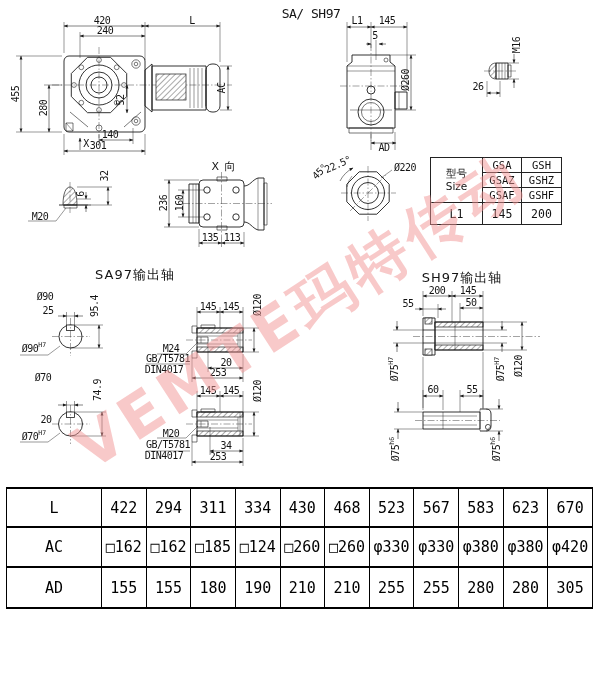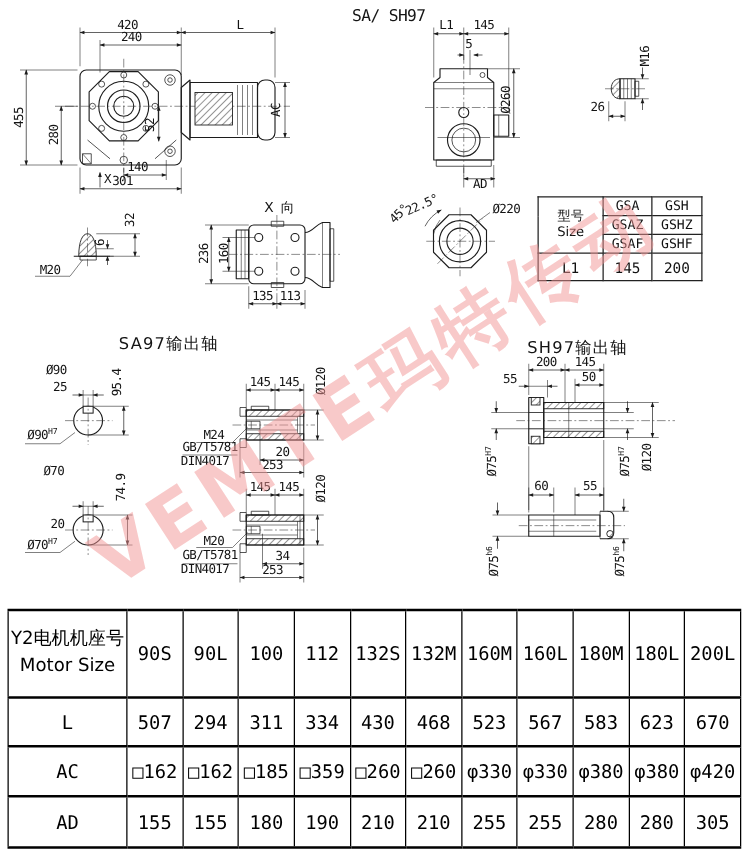--- a/index.html
+++ b/index.html
@@ -415,57 +415,40 @@
         <col>
         <col>
         <col>
         <col>
         <col>
         <col>
         <col>
         <col>
   </colgroup>
   <tbody>
-        <tr class="r0">
-    <td class="hdr">
-      <div>Y2电机机座号</div>
-      <div>Motor Size</div>
-    </td>
-    <td>90S</td>
-    <td>90L</td>
-    <td>100</td>
-    <td>112</td>
-    <td>132S</td>
-    <td>132M</td>
-    <td>160M</td>
-    <td>160L</td>
-    <td>180M</td>
-    <td>180L</td>
-    <td>200L</td>
-  </tr>
   <tr class="r1">
     <td>L</td>
-    <td>507</td>
+    <td>422</td>
     <td>294</td>
     <td>311</td>
     <td>334</td>
     <td>430</td>
     <td>468</td>
     <td>523</td>
     <td>567</td>
     <td>583</td>
     <td>623</td>
     <td>670</td>
   </tr>
   <tr class="r2">
     <td>AC</td>
     <td>□162</td>
     <td>□162</td>
     <td>□185</td>
-    <td>□359</td>
+    <td>□124</td>
     <td>□260</td>
     <td>□260</td>
     <td>φ330</td>
     <td>φ330</td>
     <td>φ380</td>
     <td>φ380</td>
     <td>φ420</td>
   </tr>
   <tr class="r3">
     <td>AD</td>

